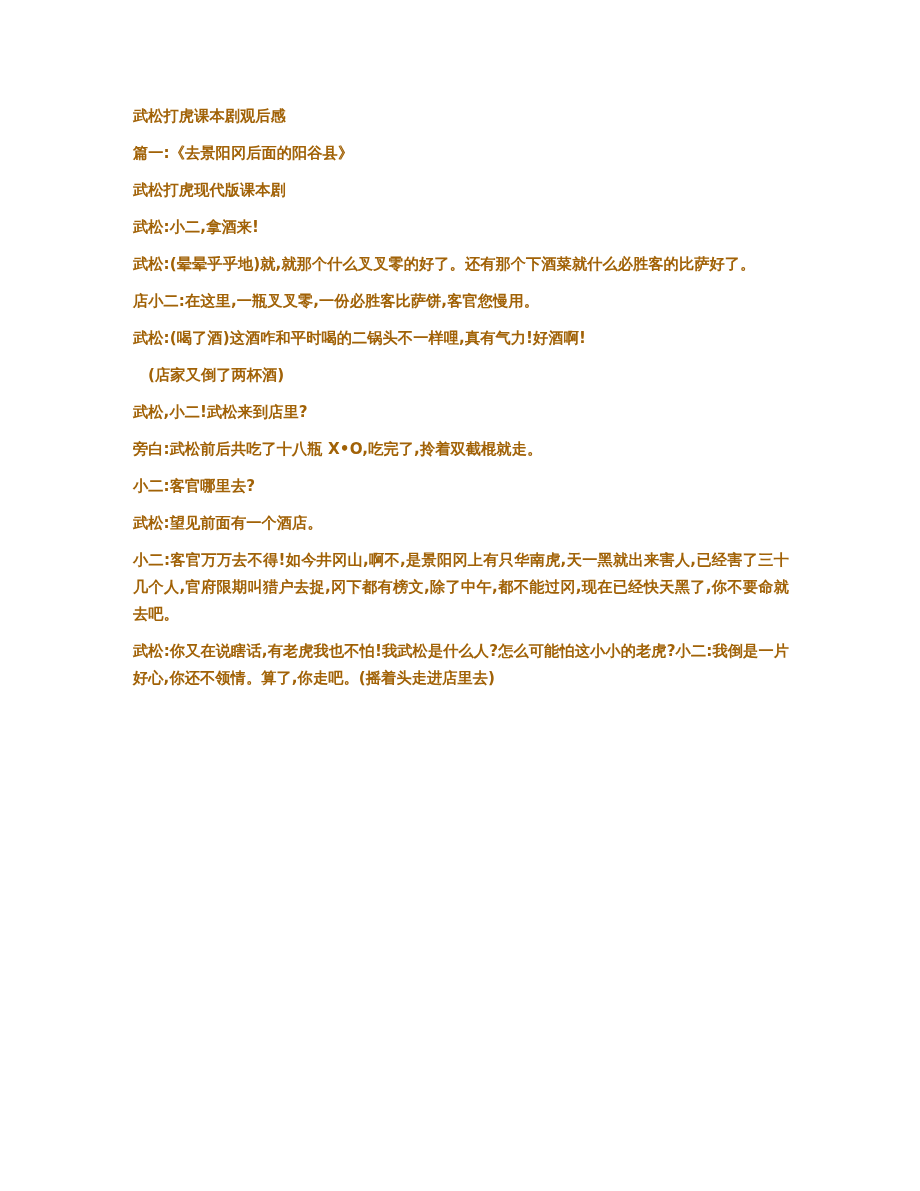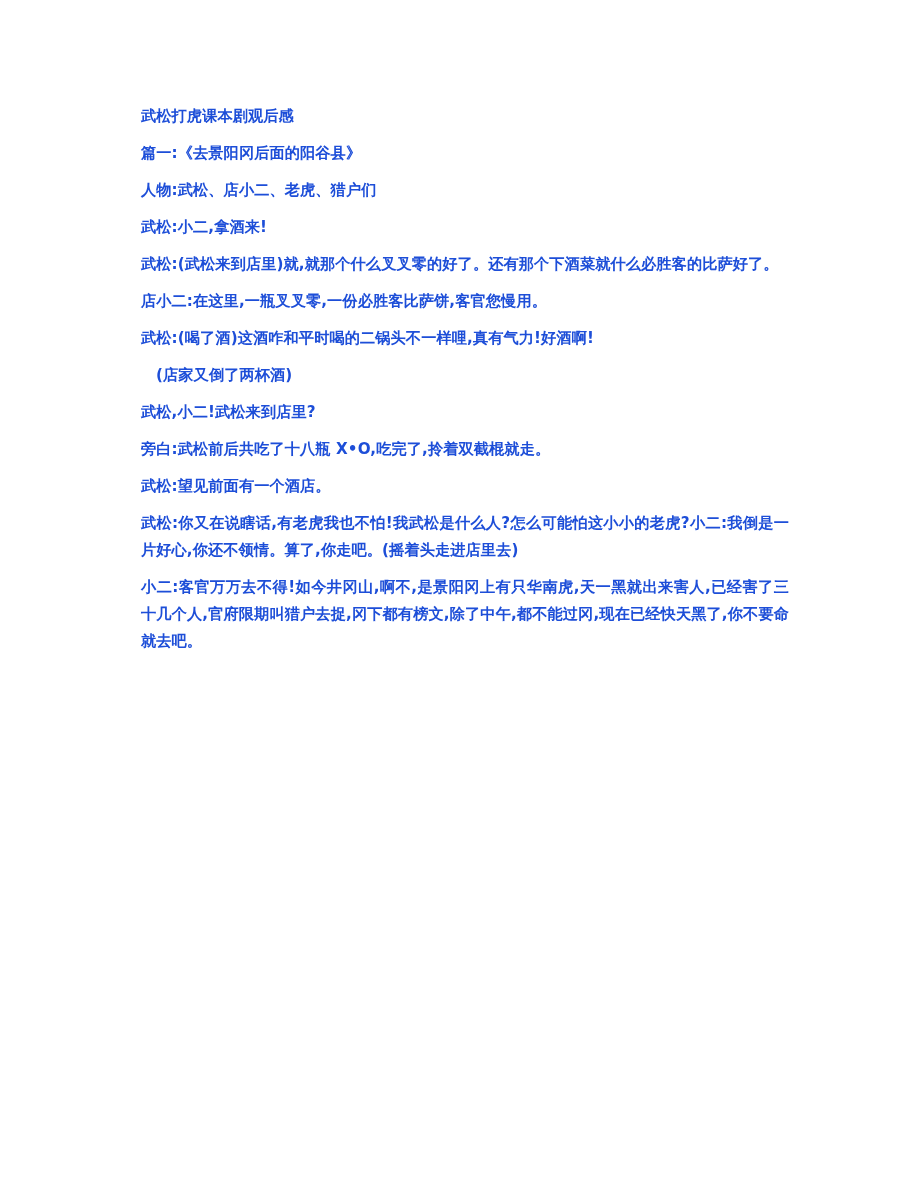--- a/index.html
+++ b/index.html
@@ -22,70 +22,71 @@
     background: #ffffff;
     box-sizing: border-box;
   }
   .doc-body {
     position: absolute;
     left: 133px;
     top: 103px;
     width: 656px;
   }
   .para {
-    margin: 0 0 10px 8px;
+    margin: 0 0 10px 0;
     font-size: 15.2px;
     line-height: 27px;
     text-align: justify;
     text-justify: inter-ideograph;
     word-break: break-all;
     letter-spacing: 0.1px;
-    color: #1d4ed8;
+    color: #a16207;
     font-weight: 600;
   }
   .para:last-child {
     margin-bottom: 0;
   }
   .para.indent {
     text-indent: 15px;
   }
 </style>
 </head>
 <body>
 
 <div class="page">
   <div class="doc-body">
 
     <p class="para">武松打虎课本剧观后感</p>
 
     <p class="para">篇一:《去景阳冈后面的阳谷县》</p>
 
+    <p class="para">武松打虎现代版课本剧</p>
 
-    <p class="para">人物:武松、店小二、老虎、猎户们</p>
 
 
 
     <p class="para">武松:小二,拿酒来!</p>
 
 
-    <p class="para">武松:(武松来到店里)就,就那个什么叉叉零的好了。还有那个下酒菜就什么必胜客的比萨好了。</p>
+    <p class="para">武松:(晕晕乎乎地)就,就那个什么叉叉零的好了。还有那个下酒菜就什么必胜客的比萨好了。</p>
 
     <p class="para">店小二:在这里,一瓶叉叉零,一份必胜客比萨饼,客官您慢用。</p>
 
     <p class="para">武松:(喝了酒)这酒咋和平时喝的二锅头不一样哩,真有气力!好酒啊!</p>
 
     <p class="para indent">(店家又倒了两杯酒)</p>
 
     <p class="para">武松,小二!武松来到店里?</p>
 
 
 
     <p class="para">旁白:武松前后共吃了十八瓶 X•O,吃完了,拎着双截棍就走。</p>
 
+    <p class="para">小二:客官哪里去?</p>
 
     <p class="para">武松:望见前面有一个酒店。</p>
 
+    <p class="para">小二:客官万万去不得!如今井冈山,啊不,是景阳冈上有只华南虎,天一黑就出来害人,已经害了三十几个人,官府限期叫猎户去捉,冈下都有榜文,除了中午,都不能过冈,现在已经快天黑了,你不要命就去吧。</p>
+
     <p class="para">武松:你又在说瞎话,有老虎我也不怕!我武松是什么人?怎么可能怕这小小的老虎?小二:我倒是一片好心,你还不领情。算了,你走吧。(摇着头走进店里去)</p>
-
-    <p class="para">小二:客官万万去不得!如今井冈山,啊不,是景阳冈上有只华南虎,天一黑就出来害人,已经害了三十几个人,官府限期叫猎户去捉,冈下都有榜文,除了中午,都不能过冈,现在已经快天黑了,你不要命就去吧。</p>
 
   </div>
 </div>
 
 </body></html>

